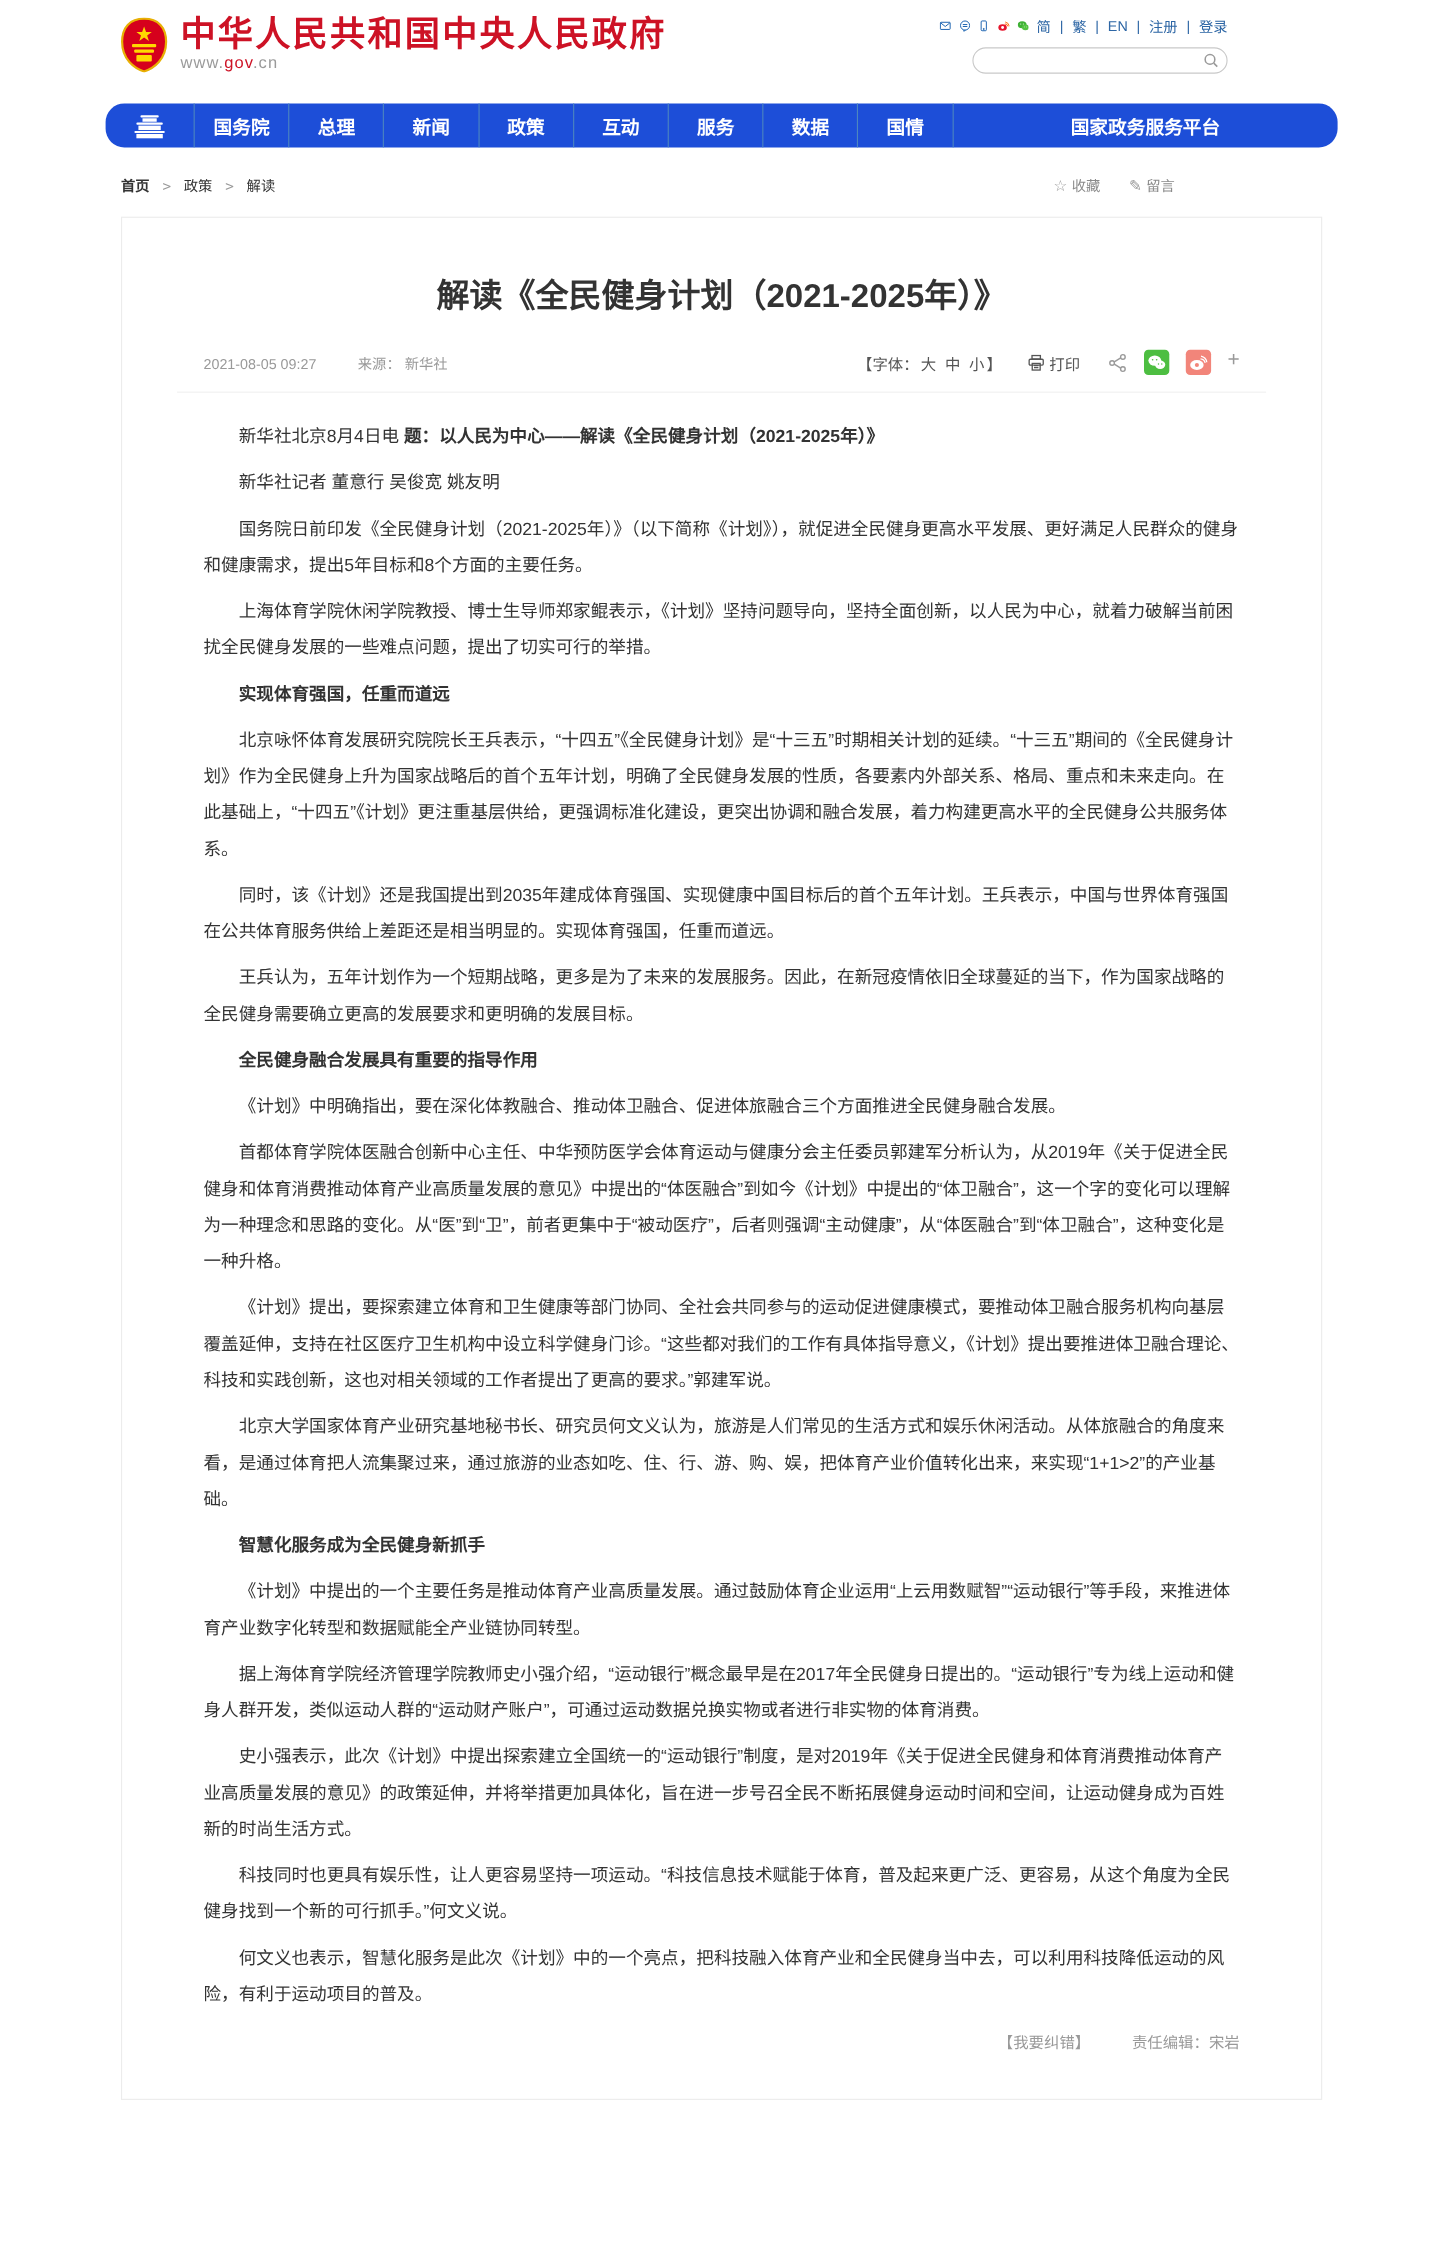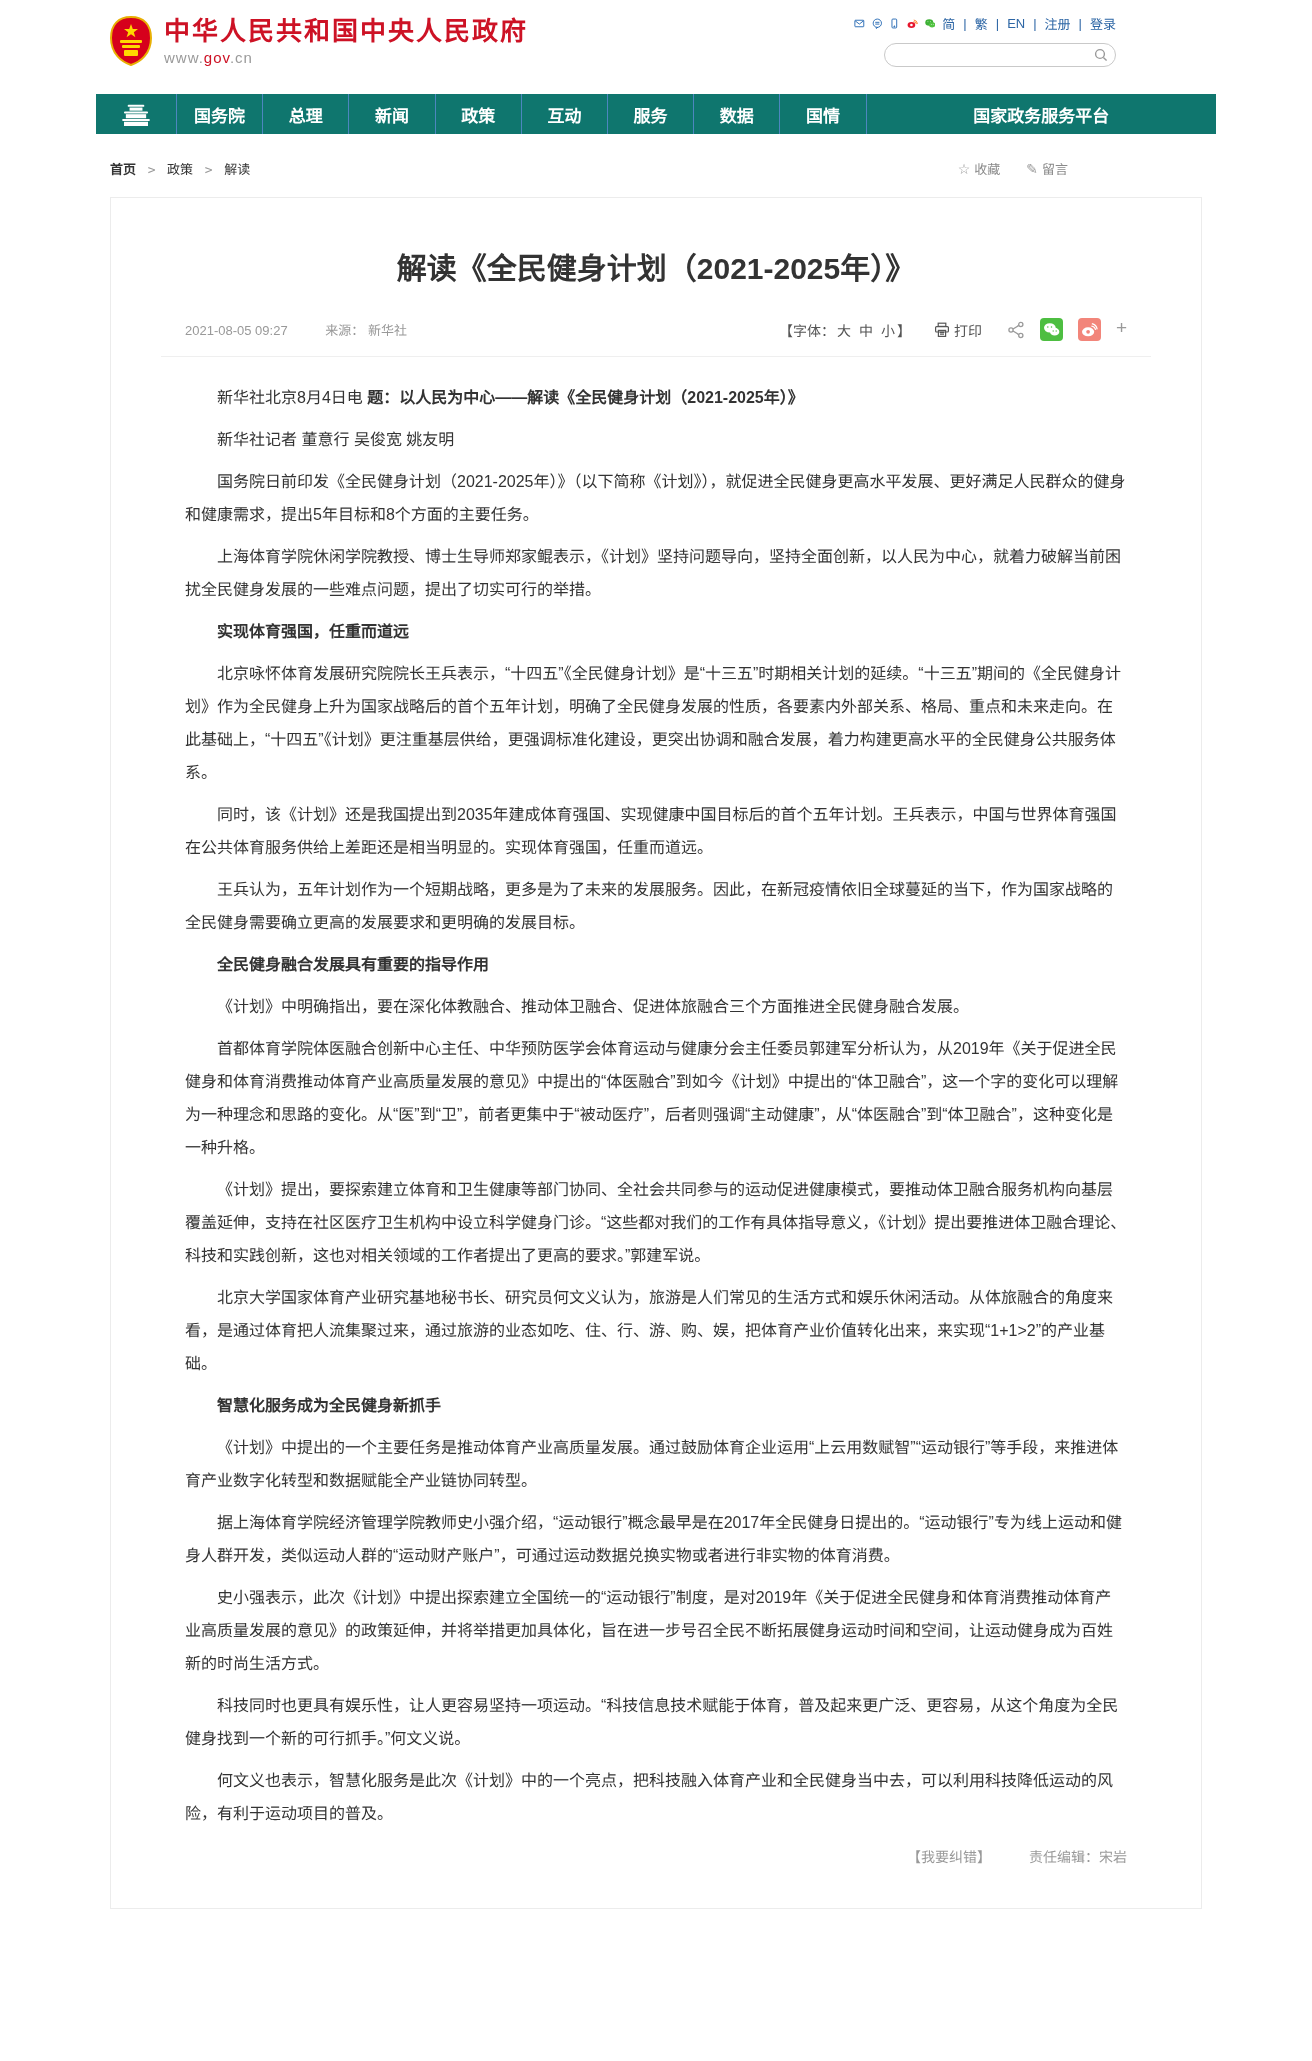--- a/index.html
+++ b/index.html
@@ -3,34 +3,34 @@
 <meta charset="utf-8">
 <style>
   * { margin:0; padding:0; box-sizing:border-box; }
   body { background:#fff; font-family:"Liberation Sans","DejaVu Sans",sans-serif; color:#333; }
   .page { width:1120px; margin:0 auto; }
 
   
   .site-header { position:relative; height:94px; padding-top:16px; }
   .logo-block { display:flex; align-items:flex-start; gap:10px; padding-left:12px; }
   .emblem { width:46px; height:50px; flex:0 0 auto; }
-  .site-title { font-size:26px; font-weight:bold; color:#cd1225; letter-spacing:2px; line-height:30px; }
+  .site-title { font-size:32px; font-weight:bold; color:#cd1225; letter-spacing:2px; line-height:30px; }
   .site-url { font-size:15px; color:#9a9a9a; margin-top:3px; letter-spacing:1px; }
   .site-url .red { color:#cd1225; }
   .header-right { position:absolute; top:14px; right:100px; width:262px; }
   .quick-row { display:flex; align-items:center; justify-content:flex-end; gap:7px; font-size:13px; white-space:nowrap; }
   .quick-row a { color:#2d66a5; text-decoration:none; }
   .qsep { color:#2d66a5; margin:0 1px; }
   .hicon { width:17px; height:17px; display:inline-block; vertical-align:middle; }
   .search-box { margin-top:10px; width:232px; height:24px; border:1px solid #c9c9c9; border-radius:13px; position:relative; margin-left:auto; background:#fff; }
   .search-box input { position:absolute; left:10px; top:1px; width:190px; height:20px; border:none; outline:none; font-size:13px; background:transparent; }
   .mag { position:absolute; right:7px; top:4px; width:14px; height:14px; }
 
   
-  .navbar { display:flex; background:#0f766e; height:40px; align-items:stretch; }
+  .navbar { display:flex; background:#1d4ed8; height:40px; align-items:stretch;border-radius:17px; }
   .nav-item { display:flex; align-items:center; justify-content:center; color:#fff; font-size:17px; font-weight:bold; text-decoration:none; flex:1 1 0; border-left:1px solid #4d86bf; }
   .nav-home { flex:0 0 80px; border-left:none; }
   .nav-wide { flex:4.1 1 0; }
 
   
   .crumb-row { display:flex; justify-content:space-between; align-items:center; padding:25px 0 13px 14px; font-size:13px; }
   .crumb a { color:#333; text-decoration:none; }
   .crumb .home { font-weight:bold; }
   .crumb .csep { color:#999; margin:0 8px; font-family:"DejaVu Sans Mono",monospace; }
   .page-actions { padding-right:148px; color:#8a8a8a; display:flex; gap:26px; font-size:13px; }

